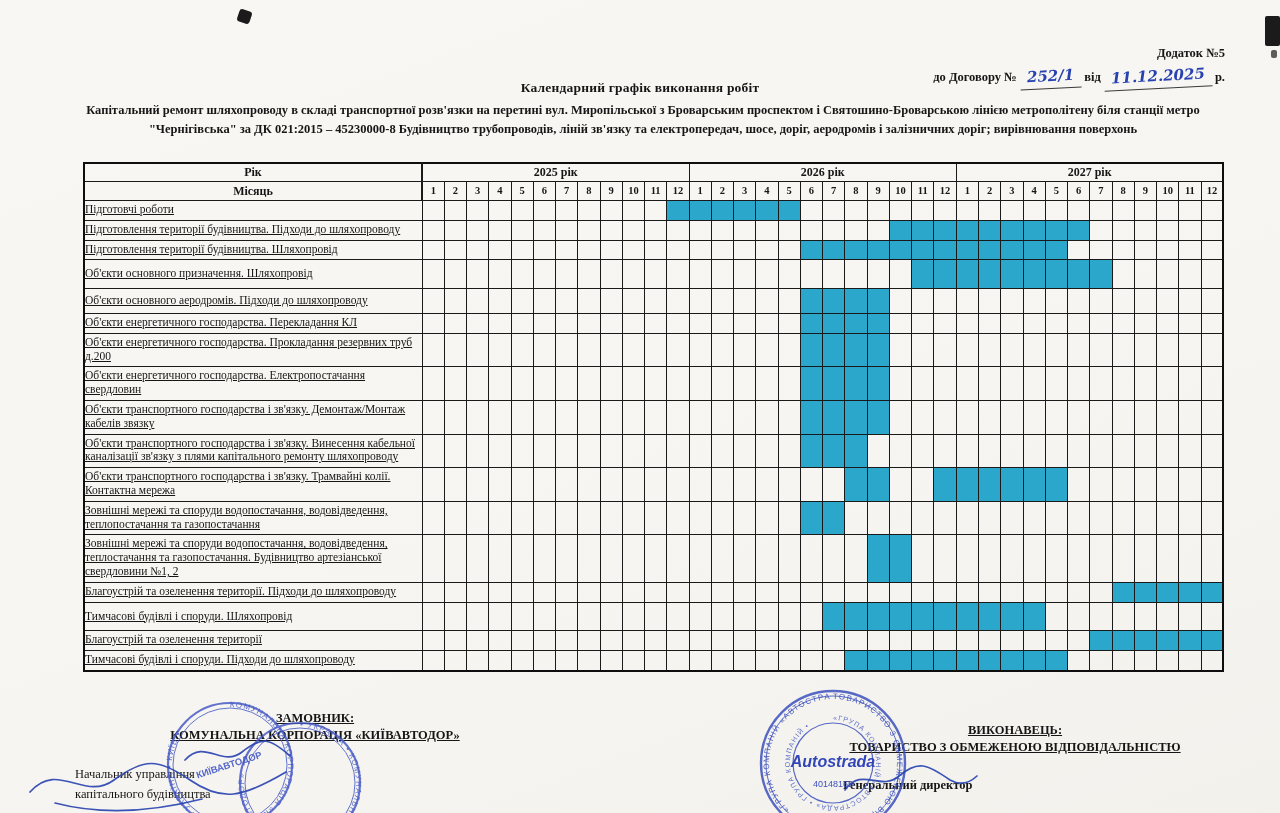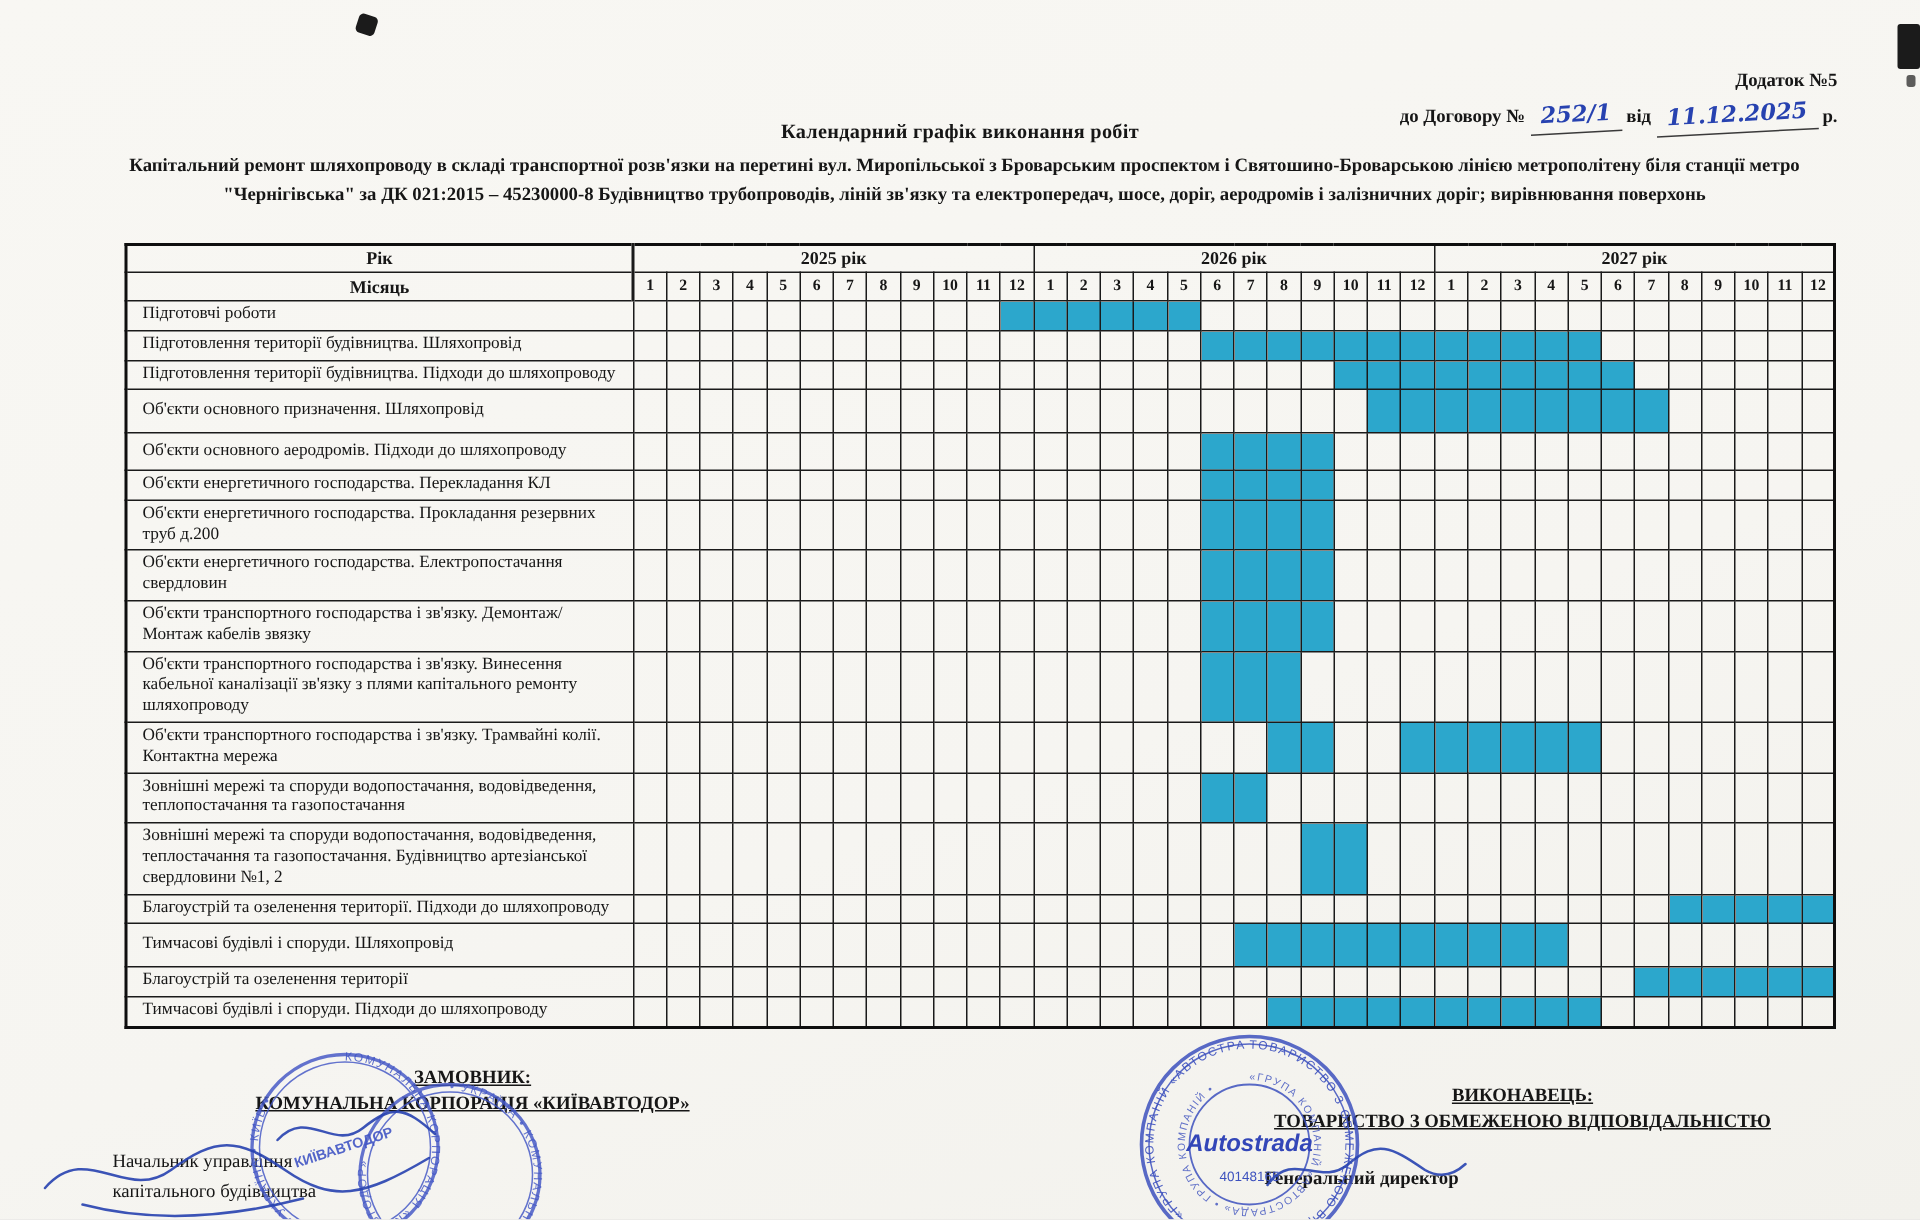--- a/index.html
+++ b/index.html
@@ -20,21 +20,21 @@
   .subtitle{position:absolute;top:101px;left:84px;width:1118px;text-align:center;font-weight:bold;font-size:12.5px;line-height:1.55;}
 
   #gantt-table{position:absolute;top:162px;left:83px;border-collapse:collapse;table-layout:fixed;width:1139px;}
   #gantt-table td{border:1px solid #1a1a1a;overflow:hidden;}
   #gantt-table{border:2px solid #0e0e0e;}
   col.c-label{width:338px;} col.c-m{width:22.25px;}
   td.hd{font-weight:bold;text-align:center;font-size:12px;padding:1px 2px;}
   td.mo{font-size:10.5px;font-weight:bold;text-align:center;padding:3px 0 4px;}
   td.yb{border-left-width:2px;margin-top:32px;}
   td.sec{font-weight:bold;font-size:12px;padding:2px 6px 3px;}
-  td.lbl{font-size:11.5px;line-height:1.2;padding:2px 10px 3px;border-right-width:2px;}
+  td.lbl{font-size:11.5px;line-height:1.2;padding:2px 0 3px;border-right-width:2px;text-decoration:underline;}
   tr:nth-child(6) td.lbl{padding-top:7px;padding-bottom:7px;}   
   tr:nth-child(7) td.lbl{padding-top:5px;padding-bottom:5px;}   
   tr:nth-child(17) td.lbl{padding-top:7px;padding-bottom:7px;}  
   td.cell.on{background:var(--accent,#2CA7CC);}
 
   .sig-block{position:absolute;text-align:center;font-weight:bold;font-size:12.5px;line-height:1.35;text-decoration:underline;}
   .customer{left:100px;top:710px;width:430px;}
   .contractor{left:775px;top:722px;width:480px;}
   .signer-left{position:absolute;left:75px;top:764px;font-size:12.5px;line-height:1.6;}
   .signer-right{position:absolute;left:843px;top:778px;font-size:12.5px;font-weight:bold;}
@@ -183,20 +183,59 @@
           <td class="cell"></td>
           <td class="cell"></td>
           <td class="cell"></td>
           <td class="cell"></td>
           <td class="cell"></td>
           <td class="cell"></td>
           <td class="cell"></td>
           <td class="cell"></td>
         </tr>
         <tr>
+          <td class="lbl">Підготовлення території будівництва. Підходи до шляхопроводу</td>
+          <td class="cell"></td>
+          <td class="cell"></td>
+          <td class="cell"></td>
+          <td class="cell"></td>
+          <td class="cell"></td>
+          <td class="cell"></td>
+          <td class="cell"></td>
+          <td class="cell"></td>
+          <td class="cell"></td>
+          <td class="cell"></td>
+          <td class="cell"></td>
+          <td class="cell"></td>
+          <td class="cell yb"></td>
+          <td class="cell"></td>
+          <td class="cell"></td>
+          <td class="cell"></td>
+          <td class="cell"></td>
+          <td class="cell"></td>
+          <td class="cell"></td>
+          <td class="cell"></td>
+          <td class="cell"></td>
+          <td class="cell on"></td>
+          <td class="cell on"></td>
+          <td class="cell on"></td>
+          <td class="cell yb on"></td>
+          <td class="cell on"></td>
+          <td class="cell on"></td>
+          <td class="cell on"></td>
+          <td class="cell on"></td>
+          <td class="cell on"></td>
+          <td class="cell"></td>
+          <td class="cell"></td>
+          <td class="cell"></td>
+          <td class="cell"></td>
+          <td class="cell"></td>
+          <td class="cell"></td>
+        </tr>
+        <tr>
           <td class="lbl">Підготовлення території будівництва. Шляхопровід</td>
           <td class="cell"></td>
           <td class="cell"></td>
           <td class="cell"></td>
           <td class="cell"></td>
           <td class="cell"></td>
           <td class="cell"></td>
           <td class="cell"></td>
           <td class="cell"></td>
           <td class="cell"></td>
@@ -214,59 +253,20 @@
           <td class="cell on"></td>
           <td class="cell on"></td>
           <td class="cell on"></td>
           <td class="cell on"></td>
           <td class="cell yb on"></td>
           <td class="cell on"></td>
           <td class="cell on"></td>
           <td class="cell on"></td>
           <td class="cell on"></td>
           <td class="cell"></td>
-          <td class="cell"></td>
-          <td class="cell"></td>
-          <td class="cell"></td>
-          <td class="cell"></td>
-          <td class="cell"></td>
-          <td class="cell"></td>
-        </tr>
-        <tr>
-          <td class="lbl">Підготовлення території будівництва. Підходи до шляхопроводу</td>
-          <td class="cell"></td>
-          <td class="cell"></td>
-          <td class="cell"></td>
-          <td class="cell"></td>
-          <td class="cell"></td>
-          <td class="cell"></td>
-          <td class="cell"></td>
-          <td class="cell"></td>
-          <td class="cell"></td>
-          <td class="cell"></td>
-          <td class="cell"></td>
-          <td class="cell"></td>
-          <td class="cell yb"></td>
-          <td class="cell"></td>
-          <td class="cell"></td>
-          <td class="cell"></td>
-          <td class="cell"></td>
-          <td class="cell"></td>
-          <td class="cell"></td>
-          <td class="cell"></td>
-          <td class="cell"></td>
-          <td class="cell on"></td>
-          <td class="cell on"></td>
-          <td class="cell on"></td>
-          <td class="cell yb on"></td>
-          <td class="cell on"></td>
-          <td class="cell on"></td>
-          <td class="cell on"></td>
-          <td class="cell on"></td>
-          <td class="cell on"></td>
           <td class="cell"></td>
           <td class="cell"></td>
           <td class="cell"></td>
           <td class="cell"></td>
           <td class="cell"></td>
           <td class="cell"></td>
         </tr>
         <tr>
           <td class="lbl">Об'єкти основного призначення. Шляхопровід</td>
           <td class="cell"></td>

